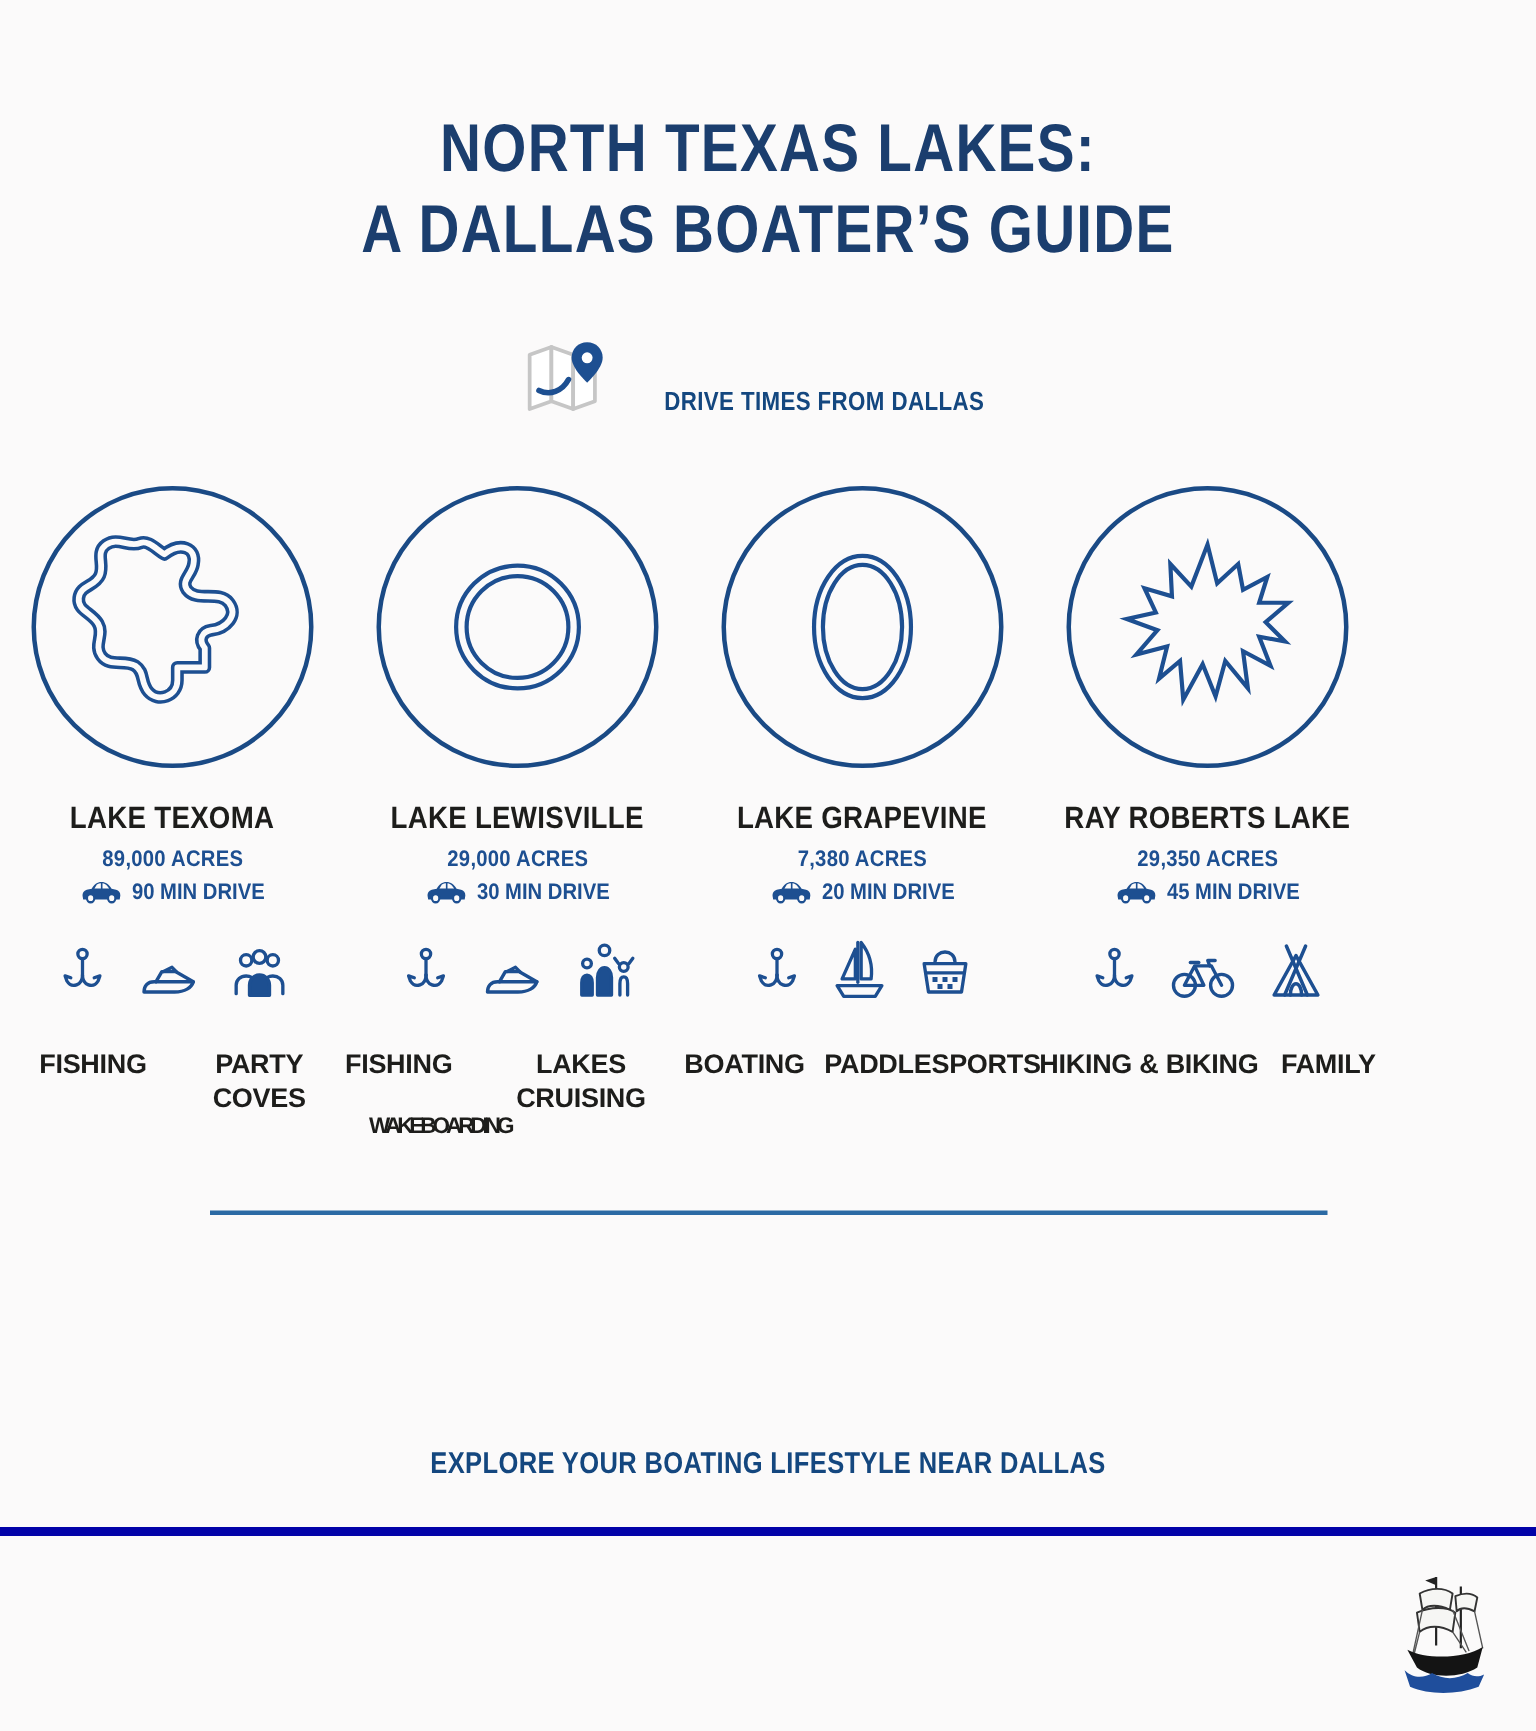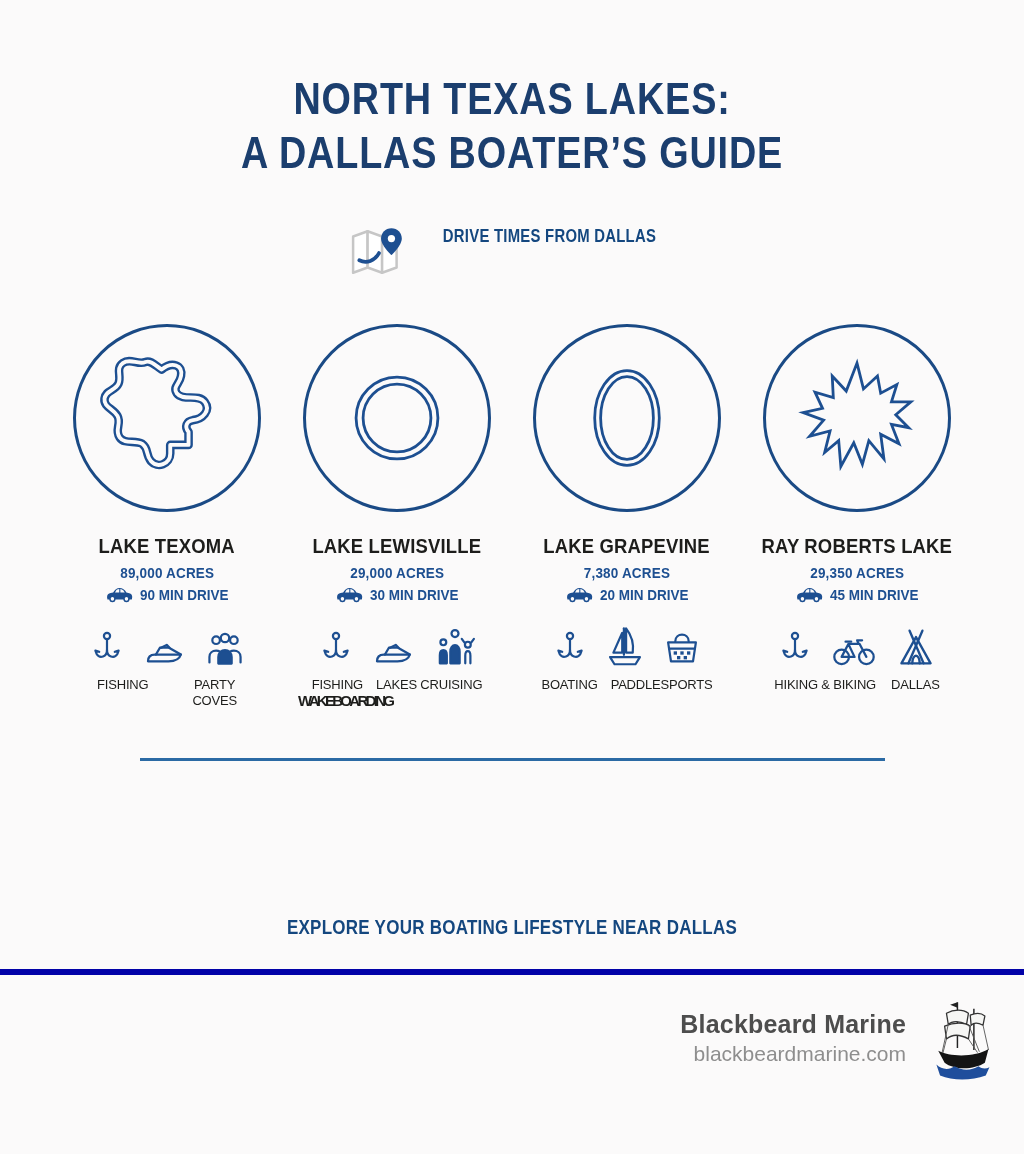--- a/index.html
+++ b/index.html
@@ -23,35 +23,35 @@
     line-height:1.2;
     letter-spacing:1px;
   }
   .title-line { display:block; transform:scaleX(0.84); transform-origin:50% 50%; }
 
   
   .subtitle-row {
     margin-top:46px;
     display:flex;
     justify-content:center;
-    align-items:flex-start;
+    align-items:flex-end;
     gap:16px;
   }
   .subtitle-label {
     color:#14477f;
     font-weight:bold;
     font-size:17.5px;
     letter-spacing:0.3px;
   }
 
   
   .lakes-row {
     margin-top:46px;
     display:flex;
-    justify-content:center;
+    justify-content:flex-start;
   }
   .lake {
     width:230px;
     display:flex;
     flex-direction:column;
     align-items:center;
   }
   .lake-circle {
     width:188px; height:188px;
     border:3px solid #1a4a85;
@@ -91,27 +91,28 @@
     height:40px;
   }
   .labels-row {
     margin-top:10px;
     display:flex;
     justify-content:center;
     align-items:flex-start;
     gap:13px;
   }
   .activity-label {
-    font-weight:normal;
-    font-size:13px;
+    font-weight:bold;
+    font-size:18px;
     color:#1d1d1b;
     letter-spacing:-0.2px;
     white-space:pre-line;
     text-align:center;
     line-height:1.25;
+    margin-top:21px;
   }
   .lake-0 .labels-row { gap:44px; }
   .lake-3 .labels-row { gap:15px; }
   .glitch-label {
     align-self:flex-start;
     margin:-1px 0 0 16px;
     font-weight:bold;
     font-size:15px;
     color:#1d1d1b;
     letter-spacing:-0.18em;
@@ -381,37 +382,33 @@
 
   <svg class="act-icon" width="42" height="40" viewBox="0 0 36 34" fill="none" stroke="#1d4f91" stroke-width="2" stroke-linecap="round" stroke-linejoin="round">
     <path d="M12.5 3 L24.5 31"></path>
     <path d="M23.5 3 L11.5 31"></path>
     <path d="M5.5 31 L18 8.5 L30.5 31 Z"></path>
     <path d="M14.8 31 c0 -4.2 1.6 -6.5 3.2 -6.5 c1.6 0 3.2 2.3 3.2 6.5"></path>
   </svg>
 </div>
     <div class="labels-row">
         <span class="activity-label">HIKING &amp; BIKING</span>
-        <span class="activity-label">DALLAS</span>
+        <span class="activity-label">FAMILY</span>
       </div>
 
   </div>
 </div>
 
 <div class="mid-divider"></div>
 
 <div class="tagline cond">EXPLORE YOUR BOATING LIFESTYLE NEAR DALLAS</div>
 
 <div class="bottom-bar"></div>
 
 <div class="footer">
-  <div class="footer-text">
-    <div class="footer-company">Blackbeard Marine</div>
-    <div class="footer-site">blackbeardmarine.com</div>
-  </div>
   <svg class="icon-svg" width="64" height="88" viewBox="0 0 70 90" fill="none">
     <path d="M30 6 V56 M48 13 V58" stroke="#222222" stroke-width="1.6"></path>
     <path d="M30 6 l-8 2.5 l8 3.5 z" fill="#222222"></path>
     <g fill="#f6f6f4" stroke="#333333" stroke-width="1.4" stroke-linejoin="round">
       <path d="M18 18 C26 13.5 36 13.5 42 18 L40 30 C32 26 24 26 20 30 Z"></path>
       <path d="M16 32 C26 27.5 38 27.5 44 32 L42 46 C33 41 24 41 18 46 Z"></path>
       <path d="M44 20 C50 17.5 56 17.5 60 21 L58 31 C52 28 48 28 45 31 Z"></path>
     </g>
     <path d="M20 30 L13 62 M42 30 L54 60 M58 31 L64 58 M18 46 L14 62 M42 46 L52 61" stroke="#555555" stroke-width="1"></path>
     <path d="M9 59 C22 66 50 66 64 57 L60 72 C48 80 26 80 16 72 Z" fill="#141414"></path>

